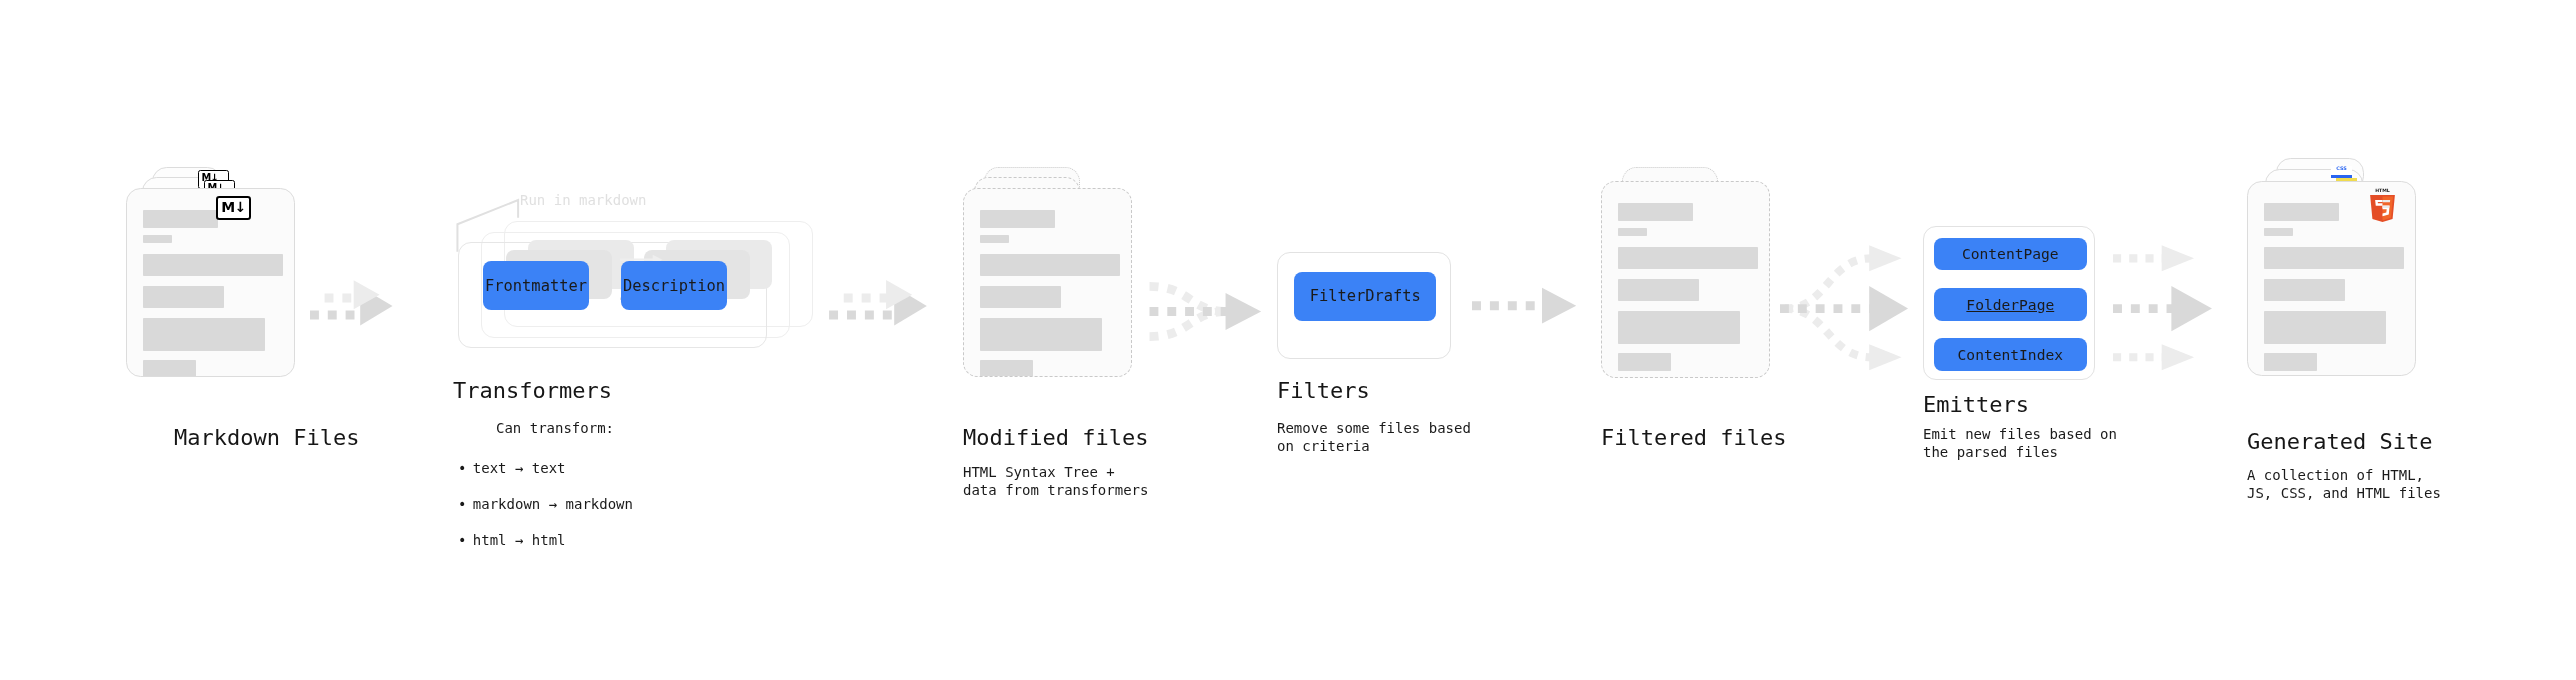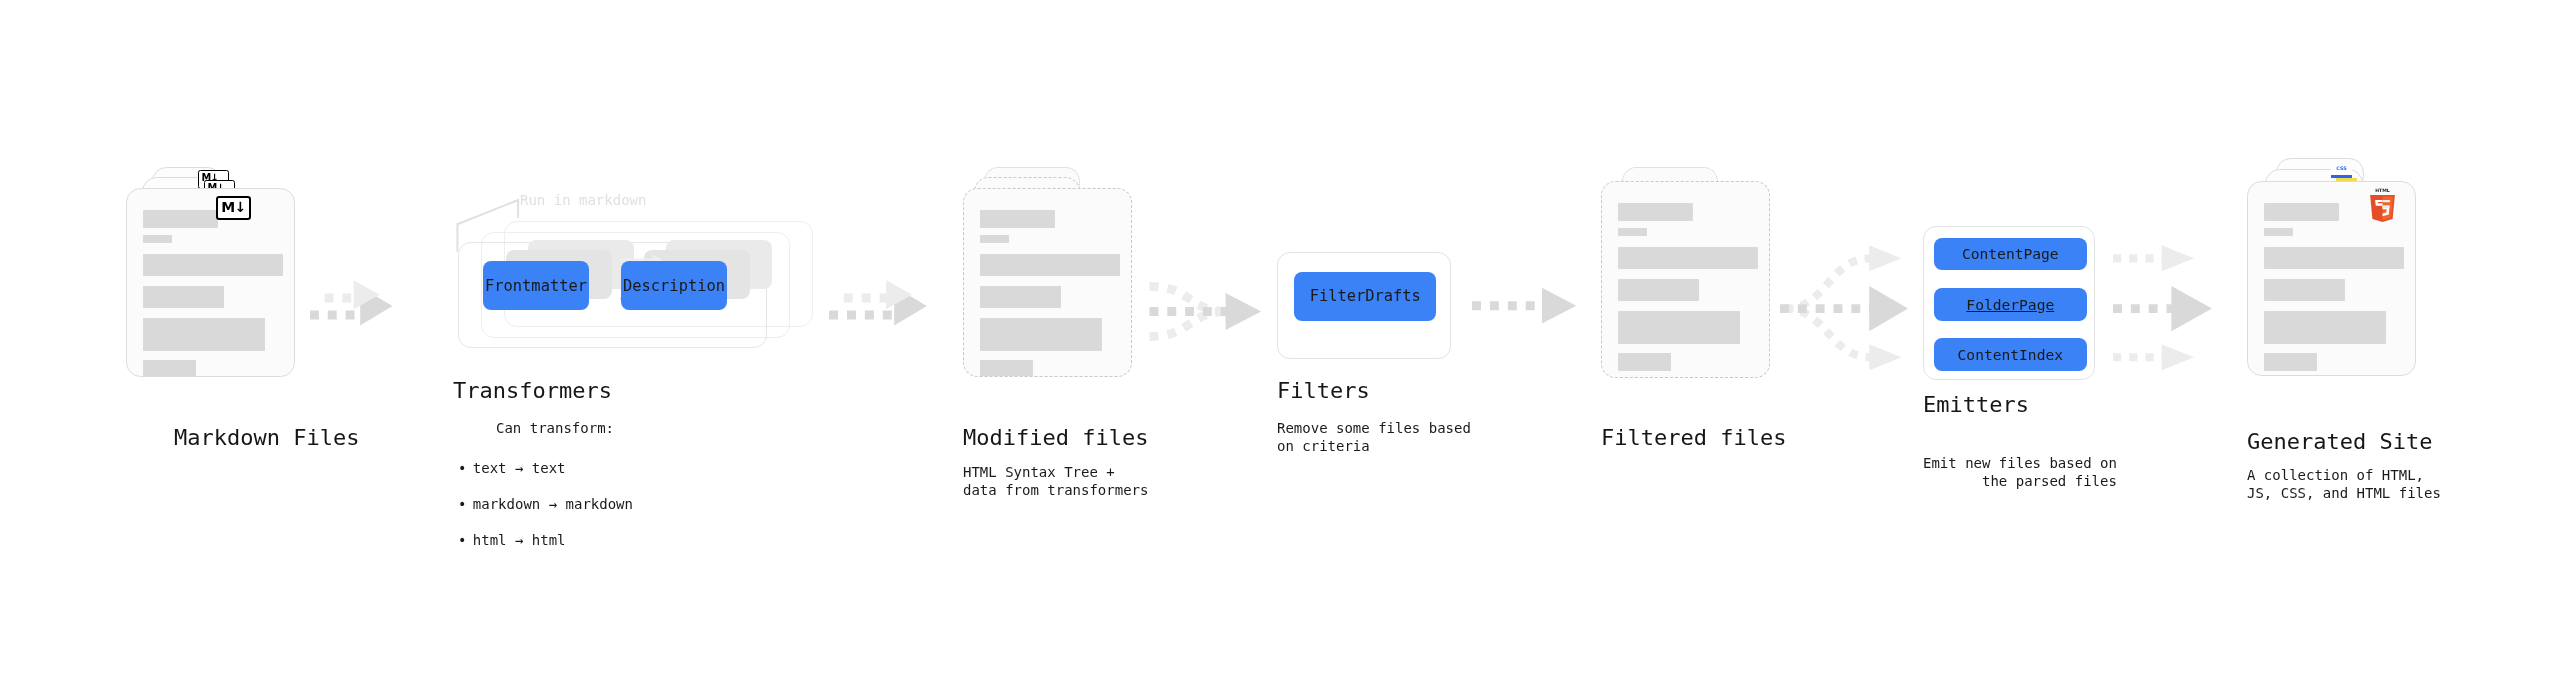--- a/index.html
+++ b/index.html
@@ -290,21 +290,21 @@
   </div>
 
   <div class="node" style="left:1923px;top:226px;">
     <div class="pbox" style="left:0px;top:0px;width:172px;height:154px;border-color:#e2e2e2;">
       <div class="pill" style="left:9.8px;top:10.6px;width:153px;height:32.5px;font-size:14.6px;">ContentPage</div>
       <div class="pill" style="left:9.8px;top:61px;width:153px;height:32.5px;font-size:14.6px;text-decoration:underline;">FolderPage</div>
       <div class="pill" style="left:9.8px;top:111px;width:153px;height:32.5px;font-size:14.6px;">ContentIndex</div>
     </div>
   </div>
   <div class="title" style="left:1923px;top:392px;">Emitters</div>
-  <div class="subtitle" style="left:1923px;top:454px;text-align:right;">Emit new files based on
+  <div class="subtitle" style="left:1923px;top:425px;">Emit new files based on
 the parsed files</div>
 
   <div class="arrow" style="left:2113px;top:234px;">
     <svg width="146" height="150" viewBox="0 0 180 185">
       <line x1="0" y1="30" x2="66" y2="30" stroke="#ececec" stroke-width="10" stroke-dasharray="10 10"></line>
       <polygon points="60,14 100,30 60,46" fill="#ececec"></polygon>
       <line x1="0" y1="92" x2="78" y2="92" stroke="#d9d9d9" stroke-width="11" stroke-dasharray="11 11"></line>
       <polygon points="72,64 122,92 72,120" fill="#d9d9d9"></polygon>
       <line x1="0" y1="152" x2="66" y2="152" stroke="#ececec" stroke-width="10" stroke-dasharray="10 10"></line>
       <polygon points="60,136 100,152 60,168" fill="#ececec"></polygon>

